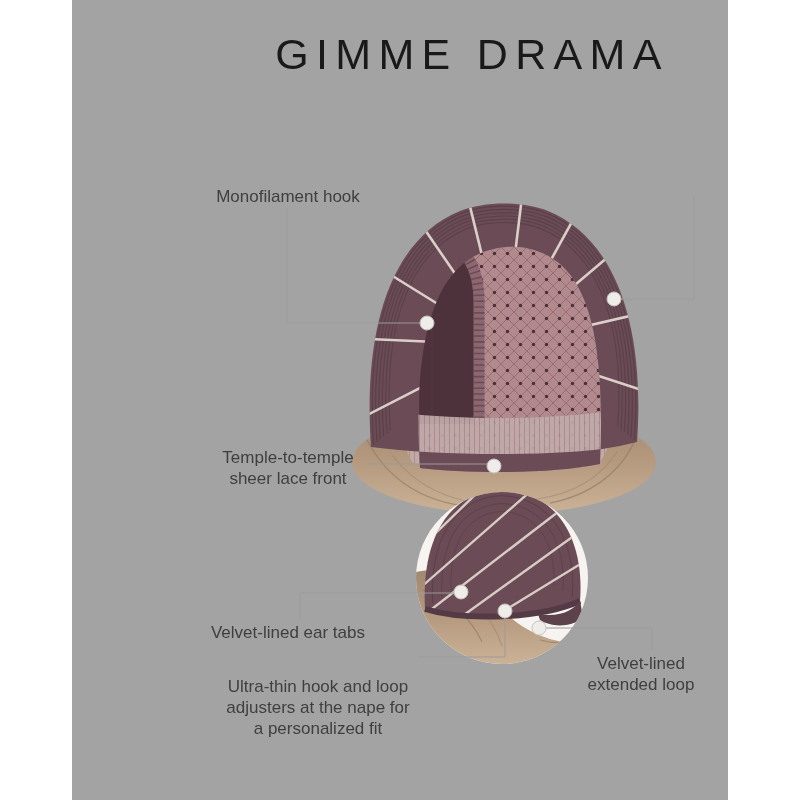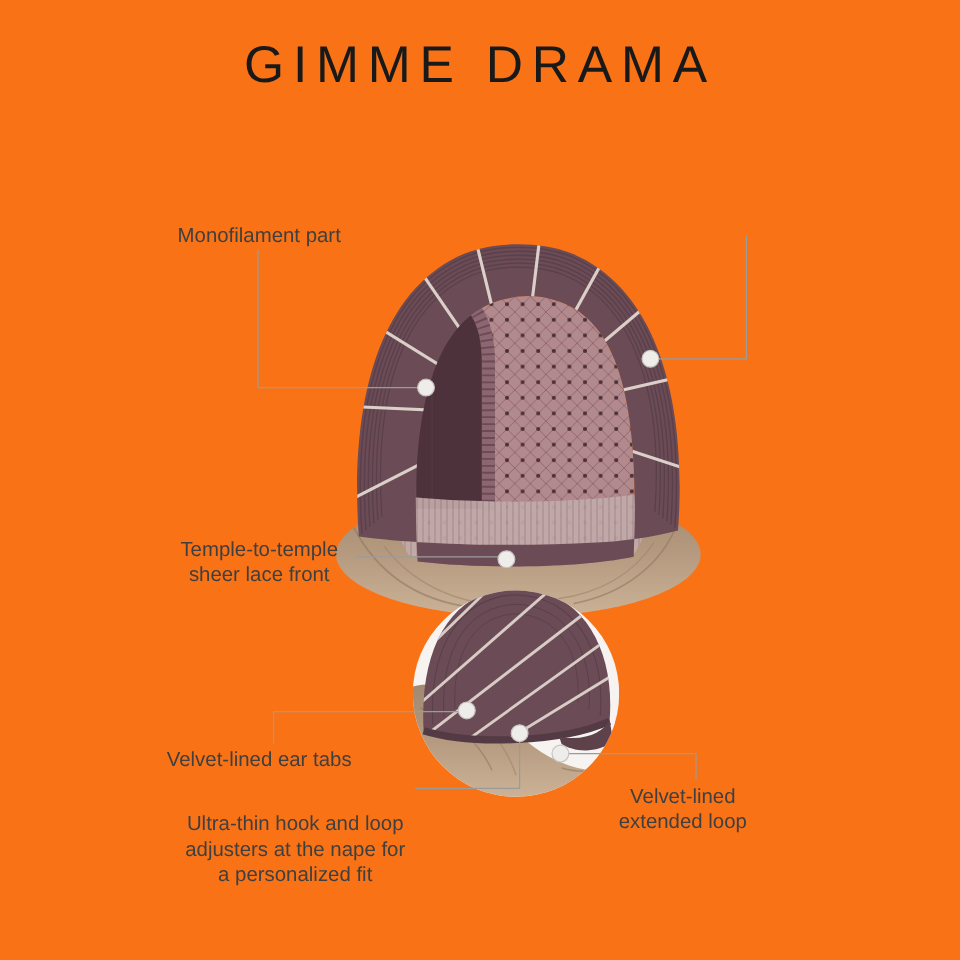--- a/index.html
+++ b/index.html
@@ -1,17 +1,17 @@
 <!DOCTYPE html>
 <html><head>
 <meta charset="utf-8">
 <style>
   html,body{margin:0;padding:0;background:#ffffff;}
   body{font-family:"Liberation Sans", sans-serif; -webkit-font-smoothing:antialiased;}
-  .stage{position:relative;width:800px;height:800px;margin:0 auto;background:#f97316;overflow:hidden;}
+  .stage{position:relative;width:656px;height:800px;margin:0 auto;background:#a3a3a3;overflow:hidden;}
   .stage svg{position:absolute;left:0;top:0;}
   .page-title{
     position:absolute;left:0;top:30px;width:800px;margin:0;
     text-align:center;font-size:43px;font-weight:300;letter-spacing:.17em;
     color:#191919;text-transform:uppercase;
   }
   .label{
     position:absolute;font-size:17px;line-height:21px;color:#3f3f3f;
     text-align:center;white-space:pre-line;font-weight:400;
   }
@@ -146,21 +146,21 @@
     <g fill="#efedea" stroke="#c8c3bf" stroke-width="1">
       <circle cx="355" cy="323" r="7"></circle>
       <circle cx="542" cy="299" r="7"></circle>
       <circle cx="422" cy="466" r="7"></circle>
       <circle cx="389" cy="592" r="7"></circle>
       <circle cx="433" cy="611" r="7"></circle>
       <circle cx="467" cy="628" r="7"></circle>
     </g>
   </svg>
 
-  <div class="label" id="lbl-mono">Monofilament part</div>
+  <div class="label" id="lbl-mono">Monofilament hook</div>
   <div class="label" id="lbl-lace">Temple-to-temple
 sheer lace front</div>
   <div class="label" id="lbl-ear">Velvet-lined ear tabs</div>
   <div class="label" id="lbl-nape-adj">Ultra-thin hook and loop
 adjusters at the nape for
 a personalized fit</div>
   <div class="label" id="lbl-ext-nape">Velvet-lined
 extended loop</div>
 
 </div>

